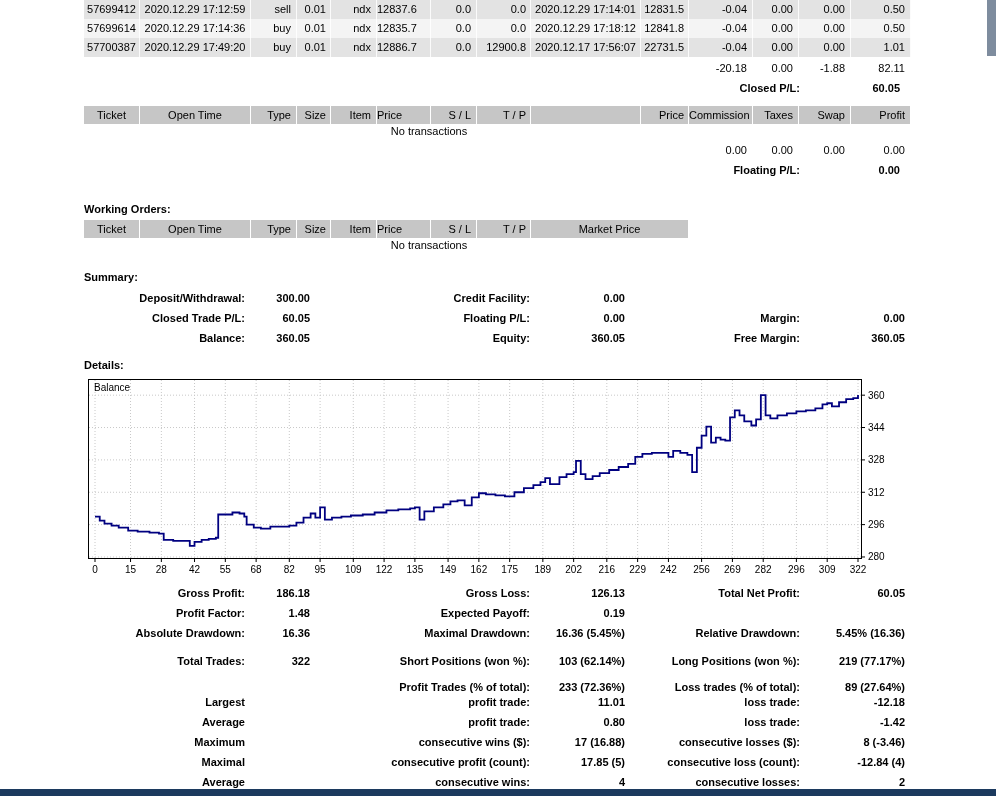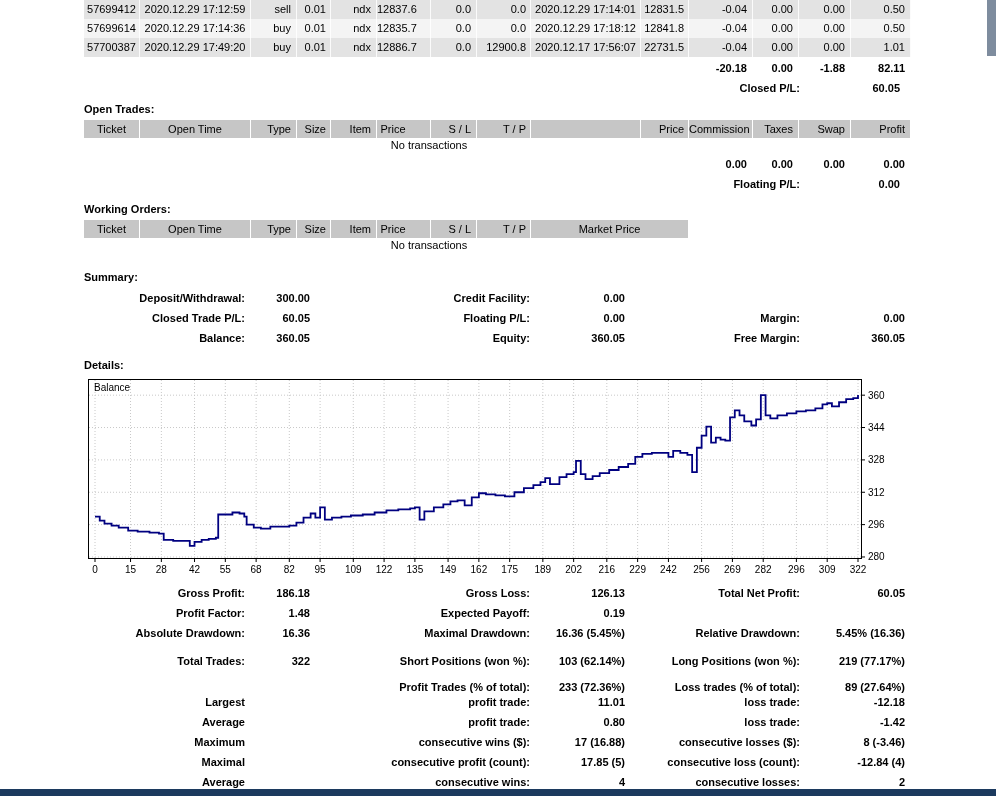--- a/index.html
+++ b/index.html
@@ -13,31 +13,31 @@
       line-height:18px;box-sizing:border-box}
   .trow{display:flex;height:19px;line-height:19px}
   .tc{box-sizing:border-box;border-right:1px solid rgba(255,255,255,.85);overflow:hidden;white-space:nowrap}
   .bg-a{background:var(--row_alt,#e3e3e3)}
   .bg-b{background:var(--row_light,#f4f4f4)}
   .col-ticket{width:56px;text-align:center}
   .col-opentime{width:111px;text-align:center}
   .col-type{width:46px;text-align:right;padding-right:5px}
   .col-size{width:34px;text-align:right;padding-right:4px}
   .col-item{width:46px;text-align:right;padding-right:5px}
-  .col-price{width:54px;text-align:center;padding-right:21px}
+  .col-price{width:54px;text-align:left;padding-right:21px}
   .col-sl{width:46px;text-align:right;padding-right:5px}
   .col-tp{width:54px;text-align:right;padding-right:4px}
   .col-closetime{width:110px;text-align:center}
   .col-cprice{width:48px;text-align:right;padding-right:4px}
   .col-comm{width:64px;text-align:right;padding-right:5px}
   .col-taxes{width:46px;text-align:right;padding-right:5px}
   .col-swap{width:52px;text-align:right;padding-right:5px}
   .col-profit{width:60px;text-align:right;padding-right:5px}
   .col-market{width:158px;text-align:center}
-  .tot{display:flex;height:16px;line-height:16px;font-weight:bold}
+  .tot{display:flex;height:16px;line-height:16px;font-weight:normal}
   .sp605{width:605px}
   .no-trans{width:690px;text-align:center;height:14px;line-height:14px;}
   .plrow{display:flex;height:16px;line-height:16px;font-weight:bold}
   .pl-l{width:716px;text-align:right}
   .pl-v{width:105px;text-align:right;box-sizing:border-box;padding-right:5px}
   
   .srow{display:flex;height:16px;line-height:16px;font-weight:bold}
   .strow{display:flex;height:14px;line-height:14px;font-weight:bold}
   .g1l{width:161px;text-align:right}
   .g1v{width:65px;text-align:right}
@@ -111,21 +111,20 @@
     <span class="tc col-swap">-1.88</span>
     <span class="tc col-profit">82.11</span>
   </div>
   <div class="plrow" style="margin-top:4px">
     <span class="pl-l">Closed P/L:</span>
     <span class="pl-v">60.05</span>
   </div>
 </div>
 
 <div class="sec" style="top:102px">
-  <div class="sec-title">Open Trades:</div>
   <div class="hrow" style="margin-top:4px">
     <span class="hc col-ticket">Ticket</span>
     <span class="hc col-opentime">Open Time</span>
     <span class="hc col-type">Type</span>
     <span class="hc col-size">Size</span>
     <span class="hc col-item">Item</span>
     <span class="hc col-price">Price</span>
     <span class="hc col-sl">S / L</span>
     <span class="hc col-tp">T / P</span>
     <span class="hc col-closetime"></span>

